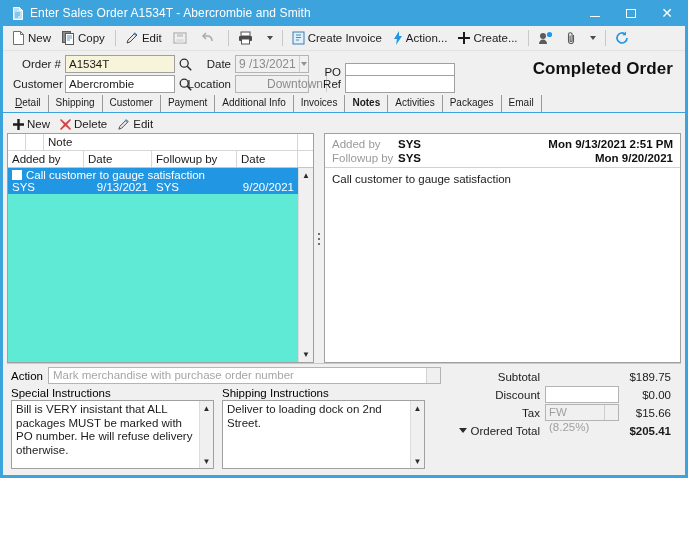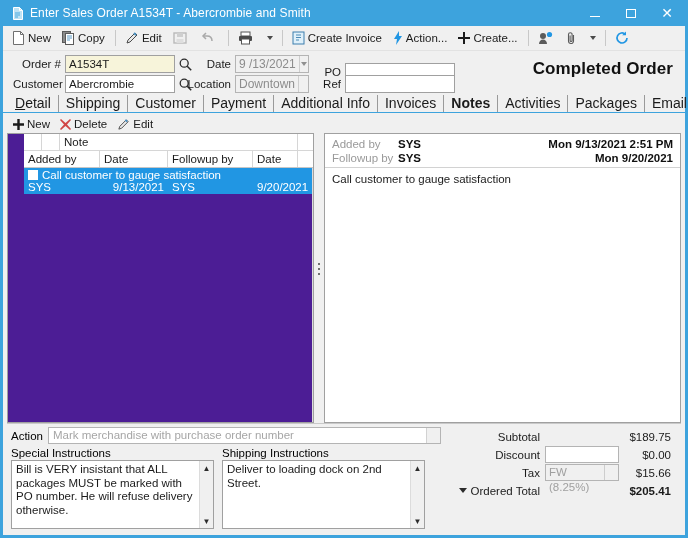--- a/index.html
+++ b/index.html
@@ -5,21 +5,21 @@
   * { box-sizing: border-box; }
   html, body {
     margin: 0; padding: 0;
     width: 688px; height: 538px;
     background: #ffffff;
     font-family: "Liberation Sans", sans-serif;
     overflow: hidden;
   }
   .window {
     position: absolute; left: 0; top: 0;
-    width: 688px; height: 538px;
+    width: 688px; height: 478px;
     background: #f0f0f0;
     border: 3px solid #3da3dd;
     border-top: none;
     display: flex; flex-direction: column; justify-content: flex-end;
   }
   
   .titlebar {
     height: 26px; min-height: 26px;
     background: #3da3dd;
     color: #ffffff;
@@ -100,21 +100,21 @@
     width: 0; height: 0;
     border-left: 3px solid transparent; border-right: 3px solid transparent;
     border-top: 4px solid #909090;
   }
 
   
   .tabstrip {
     height: 19px; min-height: 19px;
     display: flex; align-items: flex-end;
     padding-left: 5px;
-    font-size: 14px;
+    font-size: 10px;
     border-bottom: 1px solid #3da3dd;
     background: #f0f0f0;
   }
   .tab {
     padding: 1px 7px 2px 7px;
     border-right: 1px solid #9a9a9a;
     color: #1b1b1b; white-space: nowrap;
     line-height: 14px;
   }
   .tab.active { font-weight: bold; border-right-color: #9a9a9a; }
@@ -130,22 +130,22 @@
 
   
   .left-pane { width: 307px; display: flex; flex-direction: column; min-height: 0; }
   .note-toolbar {
     height: 18px; display: flex; align-items: center;
     font-size: 11.5px; padding-left: 6px; color: #1b1b1b;
   }
   .nt-item { display: flex; align-items: center; margin-right: 10px; }
   .nt-item .glyph { margin-right: 3px; display: inline-flex; align-items: center; }
   .grid {
-    flex: 1; border: 1px solid #a0a0a0; background: #4c1d95;
-    display: flex; flex-direction: column; min-height: 0; overflow: hidden; padding-left: 16px;
+    flex: 1; border: 1px solid #a0a0a0; background: #5eead4;
+    display: flex; flex-direction: column; min-height: 0; overflow: hidden;
   }
   .grid-head-top { display: flex; height: 17px; border-bottom: 1px solid #d6d6d6; font-size: 11.5px; }
   .grid-head { display: flex; height: 17px; border-bottom: 1px solid #c6c6c6; font-size: 11.5px; }
   .gh {
     border-right: 1px solid #d6d6d6; padding: 1px 4px;
     color: #1b1b1b; white-space: nowrap; overflow: hidden;
     background: #ffffff; line-height: 14px;
   }
   .grid-rows { flex: 1; position: relative; min-height: 0; }
   .row-sel { background: #2196e3; color: #ffffff; font-size: 11.5px; }
@@ -413,21 +413,21 @@
       <span class="combo-wrap" style="width:74px;">
         <span class="combo-val">9 /13/2021</span>
         <span class="spin-btn">
             <span class="caret-dn-gray"></span>
           </span>
       </span>
     </div>
 
     <div class="fld-row" style="left:178px; top:24px;">
       <span class="fld-label" style="width:54px;">Location</span>
-      <span class="combo-wrap" style="width:74px;">
+      <span class="combo-wrap" style="width:74px;padding-left:28px;">
         <span class="combo-val">Downtown</span>
         <span class="spin-btn"></span>
       </span>
     </div>
 
     <div class="fld-row" style="left:318px; top:12px;">
       <span class="fld-label" style="width:24px;">PO</span>
       <input class="inp" style="width: 110px;" value="">
     </div>
 

